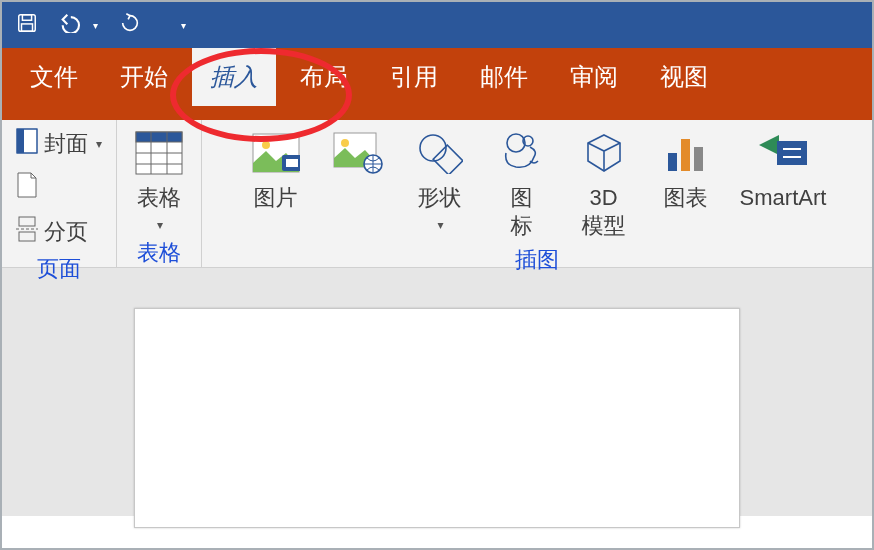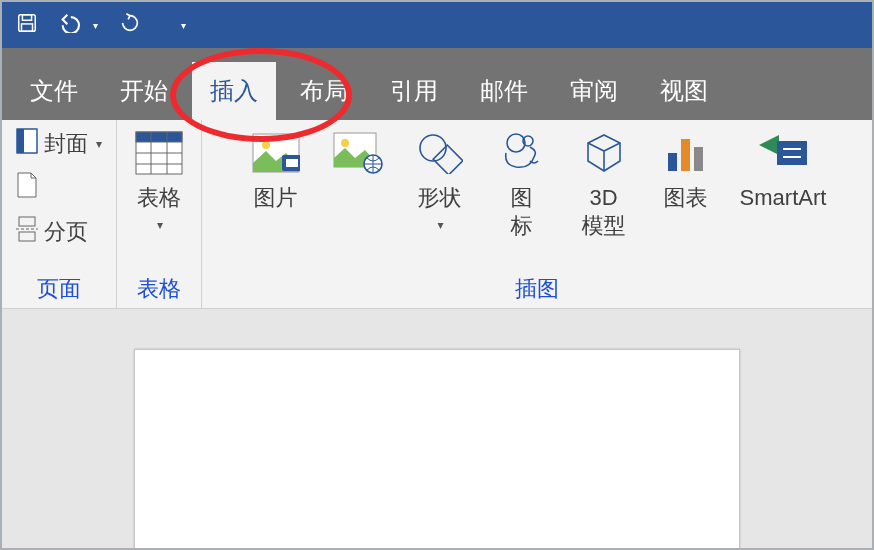--- a/index.html
+++ b/index.html
@@ -17,42 +17,42 @@
     background:#2b579a;
     height:46px;
     display:flex; align-items:center;
     padding:0 14px;
     gap:20px;
   }
   .qa-btn { color:#fff; display:flex; align-items:center; gap:4px; font-size:18px; }
   .caret { font-size:10px; color:#fff; margin-left:3px; }
 
   .tabbar {
-    background:#737373;
+    background:#c2410c;
     height:72px;
-    display:flex; align-items:flex-end;
+    display:flex; align-items:flex-start;
     padding:0 10px;
     gap:6px;
     font-size:24px;
     color:#fff;
   }
   .tab {
     padding:10px 18px;
     cursor:pointer;
     height:58px;
     display:flex; align-items:center;
   }
-  .tab.active { background:#f3f3f3; color:#2b579a; }
+  .tab.active { background:#f3f3f3; color:#2b579a;font-style:italic; }
 
   .ribbon {
     background:#f3f3f3;
     border-bottom:1px solid #d0d0d0;
     display:flex;
     align-items:stretch;
-    height:189px;
+    height:148px;
   }
   .group {
     border-right:1px solid #d0d0d0;
     display:flex;
     flex-direction:column;
     align-items:center;
     justify-content:space-between;
     padding:6px 10px 4px 10px;
     color:#5a5a5a;
     font-size:22px;

